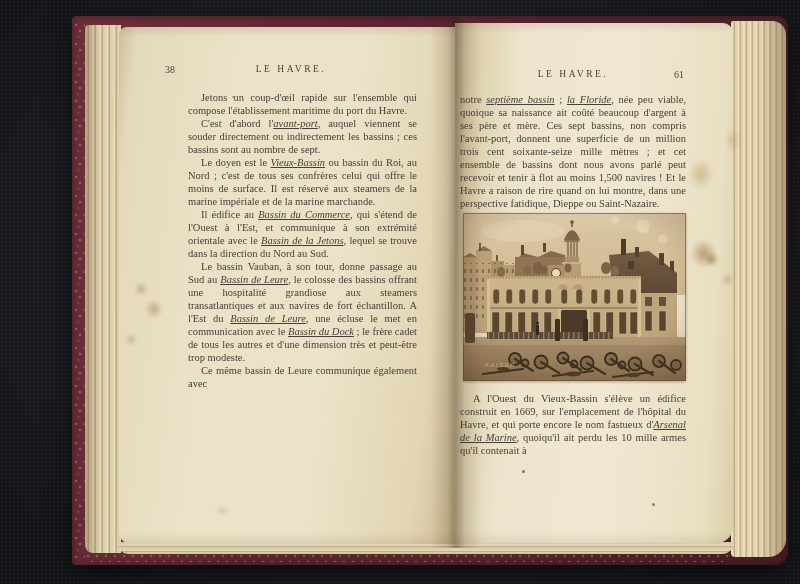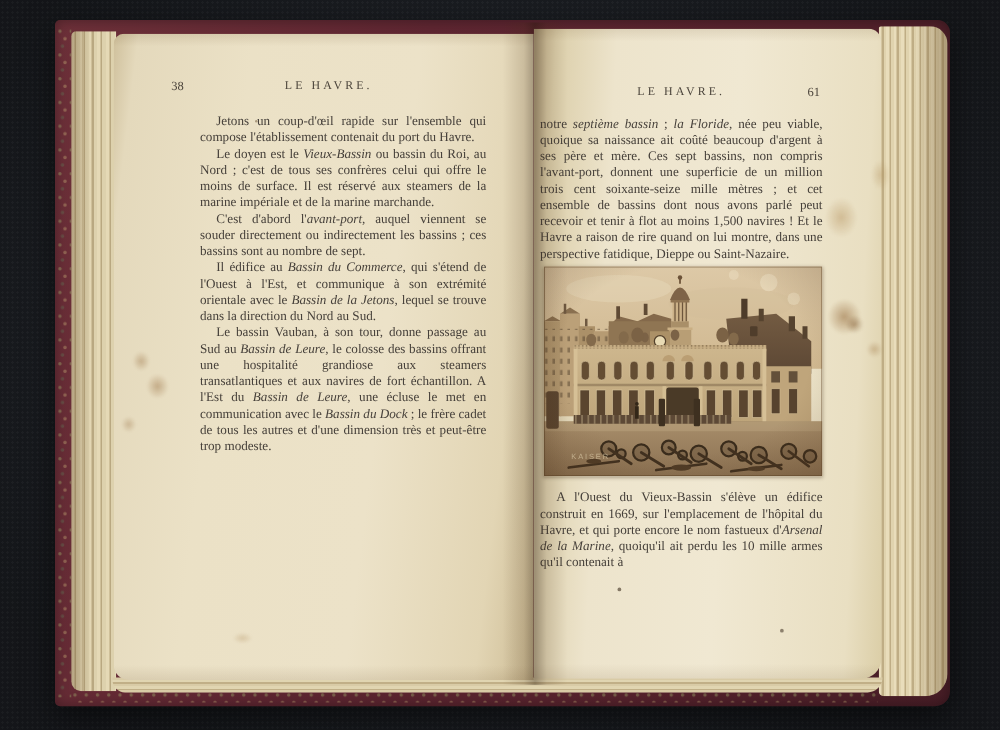--- a/index.html
+++ b/index.html
@@ -5,21 +5,21 @@
   html,body{margin:0;padding:0;}
   body{
     width:800px;height:584px;position:relative;overflow:hidden;
     background-color:#1e2126;
     background-image:
       radial-gradient(ellipse at 50% 45%, rgba(70,75,88,0.18), rgba(0,0,0,0.35) 85%),
       radial-gradient(rgba(255,255,255,0.05) 1px, transparent 1.1px);
     background-size:100% 100%, 4px 4px;
     font-family:"Liberation Serif", serif;
   }
-  .scene{position:absolute;inset:0;}
+  .scene{position:absolute;inset:0;margin-left:28px;}
 
   
   .book{
     position:absolute;left:44px;top:16px;width:716px;height:549px;
     background:linear-gradient(105deg,#6d3039 0%,#5e2631 35%,#55222c 70%,#471d26 100%);
     border-radius:4px 10px 12px 4px;
     box-shadow:0 8px 26px rgba(0,0,0,0.55), inset 0 0 10px rgba(0,0,0,0.35);
   }
   .marble{
     position:absolute;pointer-events:none;opacity:.8;
@@ -88,21 +88,21 @@
   .pagenum{position:absolute;top:0;font-size:10px;color:#4b443b;}
   .pn-left{left:2px;}
   .pn-right{right:2px;}
 
   .textblock{position:absolute;font-size:10.5px;line-height:13px;color:#46403a;}
   .tb-left{left:69px;top:64px;width:229px;}
   .tb-right{left:5px;top:70px;width:226px;}
   .tb-caption{left:5px;top:369px;width:226px;}
   .para{margin:0;text-indent:13px;text-align:justify;}
   .para.noindent{text-indent:0;}
-  .it{font-style:italic;}
+  .it{font-style:italic;text-decoration:underline;}
 
   
   .photo{
     position:absolute;left:8px;top:190px;width:223px;height:168px;
     box-shadow:0 1px 3px rgba(60,40,20,0.35);
     border-radius:1px;overflow:hidden;
   }
   .photo svg{display:block;}
 
   
@@ -133,25 +133,26 @@
   <div class="edge-left"></div>
   <div class="edge-right"></div>
   <div class="edge-bottom"></div>
 
   <div class="page page-left">
     <div class="running-head rh-left">
       <span class="pagenum pn-left">38</span>
       <span class="head-title">LE HAVRE.</span>
     </div>
     <div class="textblock tb-left">
-        <p class="para"><span>Jetons un coup-d'œil rapide sur l'ensemble qui compose l'établissement contenait du port du Havre.</span></p>
+        <p class="para"><span>Jetons un coup-d'œil rapide sur l'ensemble qui compose l'établissement maritime du port du Havre.</span></p>
+        <p class="para"><span>C'est d'abord l'</span><span class="it">avant-port</span><span>, auquel viennent se souder directement ou indirectement les bassins ; ces bassins sont au nombre de sept.</span></p>
         <p class="para"><span>Le doyen est le </span><span class="it">Vieux-Bassin</span><span> ou bassin du Roi, au Nord ; c'est de tous ses confrères celui qui offre le moins de surface. Il est réservé aux steamers de la marine impériale et de la marine marchande.</span></p>
-        <p class="para"><span>C'est d'abord l'</span><span class="it">avant-port</span><span>, auquel viennent se souder directement ou indirectement les bassins ; ces bassins sont au nombre de sept.</span></p>
         <p class="para"><span>Il édifice au </span><span class="it">Bassin du Commerce</span><span>, qui s'étend de l'Ouest à l'Est, et communique à son extrémité orientale avec le </span><span class="it">Bassin de la Jetons</span><span>, lequel se trouve dans la direction du Nord au Sud.</span></p>
         <p class="para"><span>Le bassin Vauban, à son tour, donne passage au Sud au </span><span class="it">Bassin de Leure</span><span>, le colosse des bassins offrant une hospitalité grandiose aux steamers transatlantiques et aux navires de fort échantillon. A l'Est du </span><span class="it">Bassin de Leure</span><span>, une écluse le met en communication avec le </span><span class="it">Bassin du Dock</span><span> ; le frère cadet de tous les autres et d'une dimension très et peut-être trop modeste.</span></p>
+        <p class="para"><span>Ce même bassin de Leure communique également avec</span></p>
       </div>
   </div>
 
   <div class="page page-right">
     <div class="running-head rh-right">
       <span class="head-title">LE HAVRE.</span>
       <span class="pagenum pn-right">61</span>
     </div>
     <div class="textblock tb-right">
         <p class="para noindent"><span>notre </span><span class="it">septième bassin</span><span> ; </span><span class="it">la Floride</span><span>, née peu viable, quoique sa naissance ait coûté beaucoup d'argent à ses père et mère. Ces sept bassins, non compris l'avant-port, donnent une superficie de un million trois cent soixante-seize mille mètres ; et cet ensemble de bassins dont nous avons parlé peut recevoir et tenir à flot au moins 1,500 navires ! Et le Havre a raison de rire quand on lui montre, dans une perspective fatidique, Dieppe ou Saint-Nazaire.</span></p>

